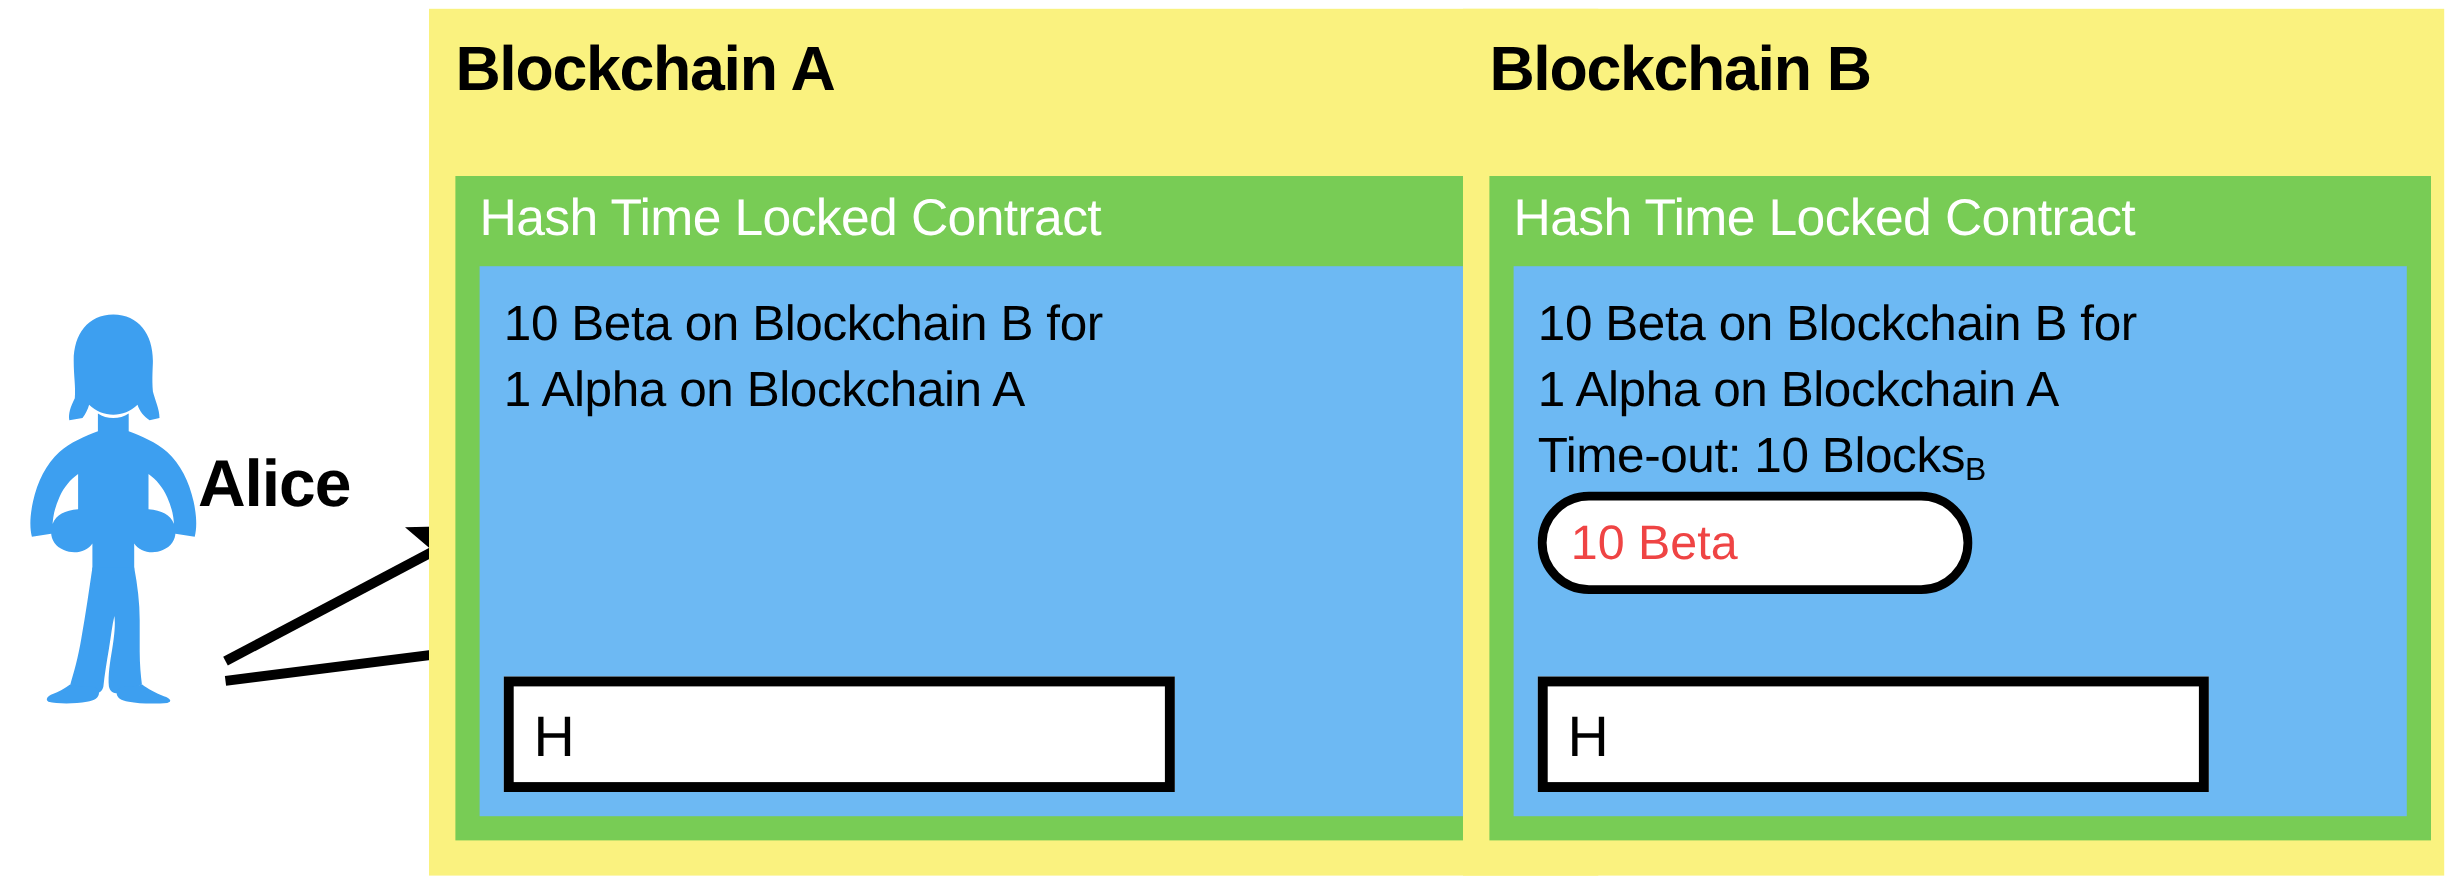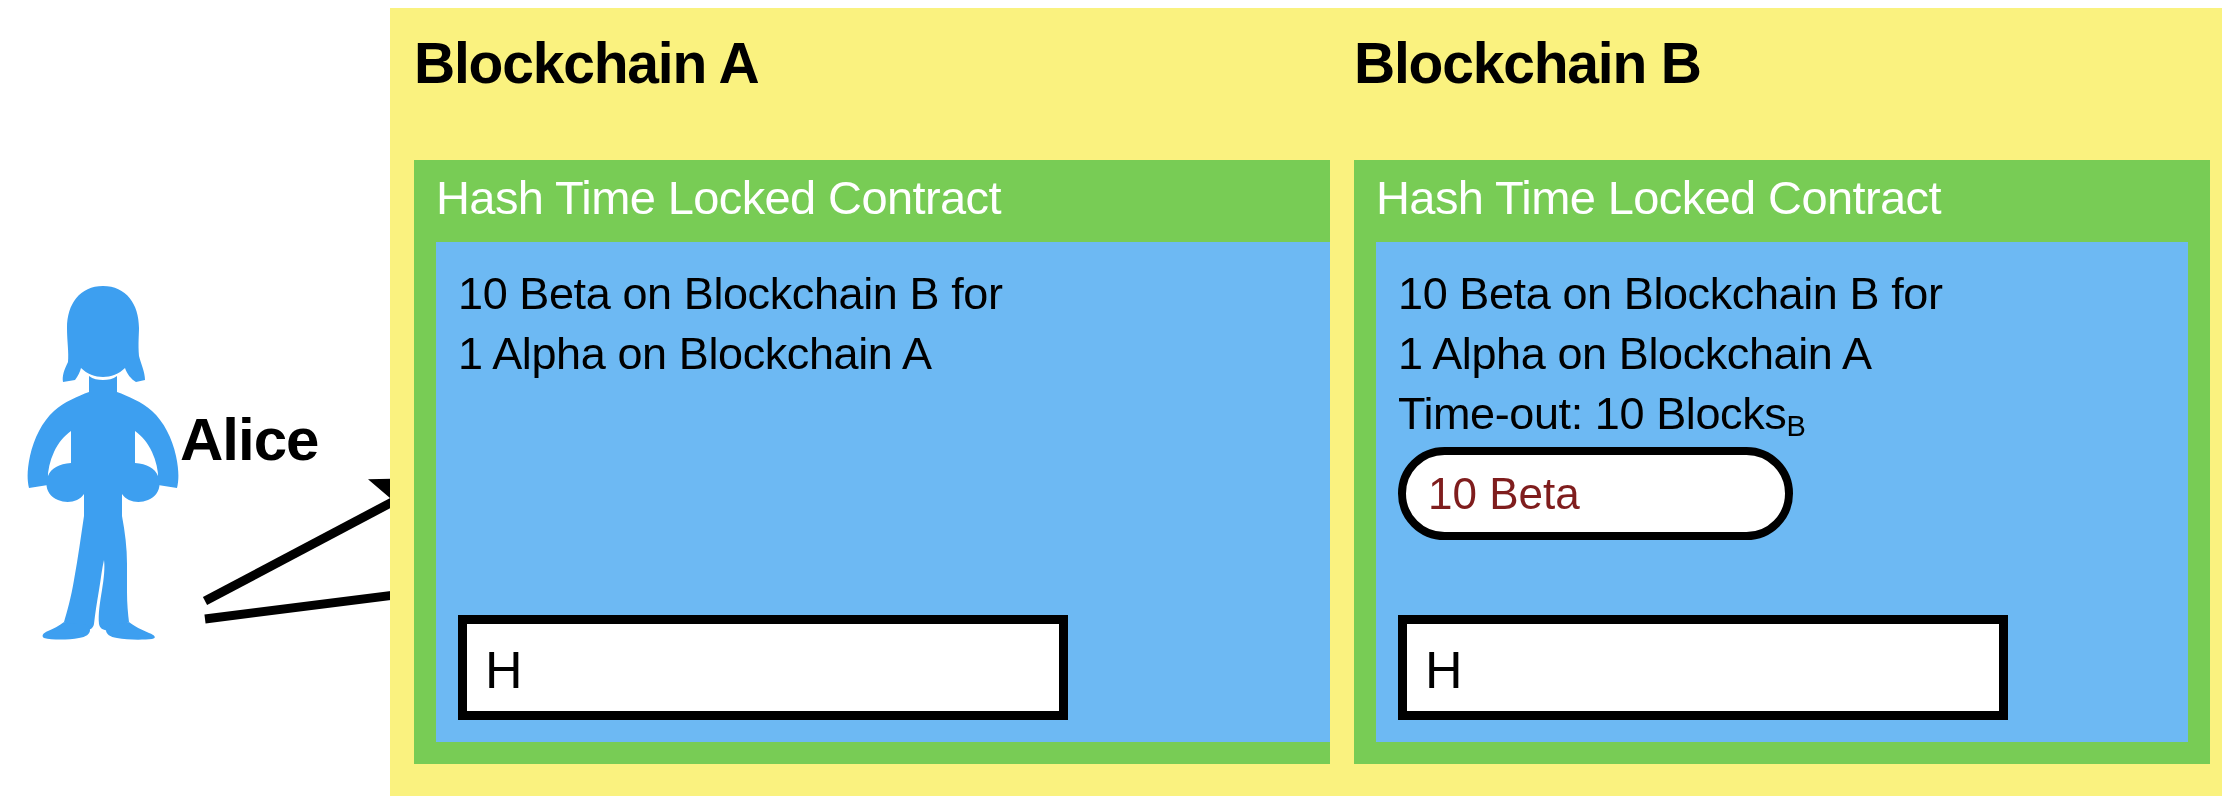--- a/index.html
+++ b/index.html
@@ -128,21 +128,21 @@
     background: #ffffff;
     border: 8px solid #000000;
     border-radius: 47px;
     box-sizing: border-box;
   }
   .token-pill-label {
     position: absolute;
     left: 22px;
     top: 14px;
     font-size: 44px;
-    color: #7f1d1d;
+    color: #ef4444;
     white-space: nowrap;
   }
 
   
   .hash-box {
     position: absolute;
     left: 22px;
     bottom: 22px;
     width: 610px;
     height: 105px;

